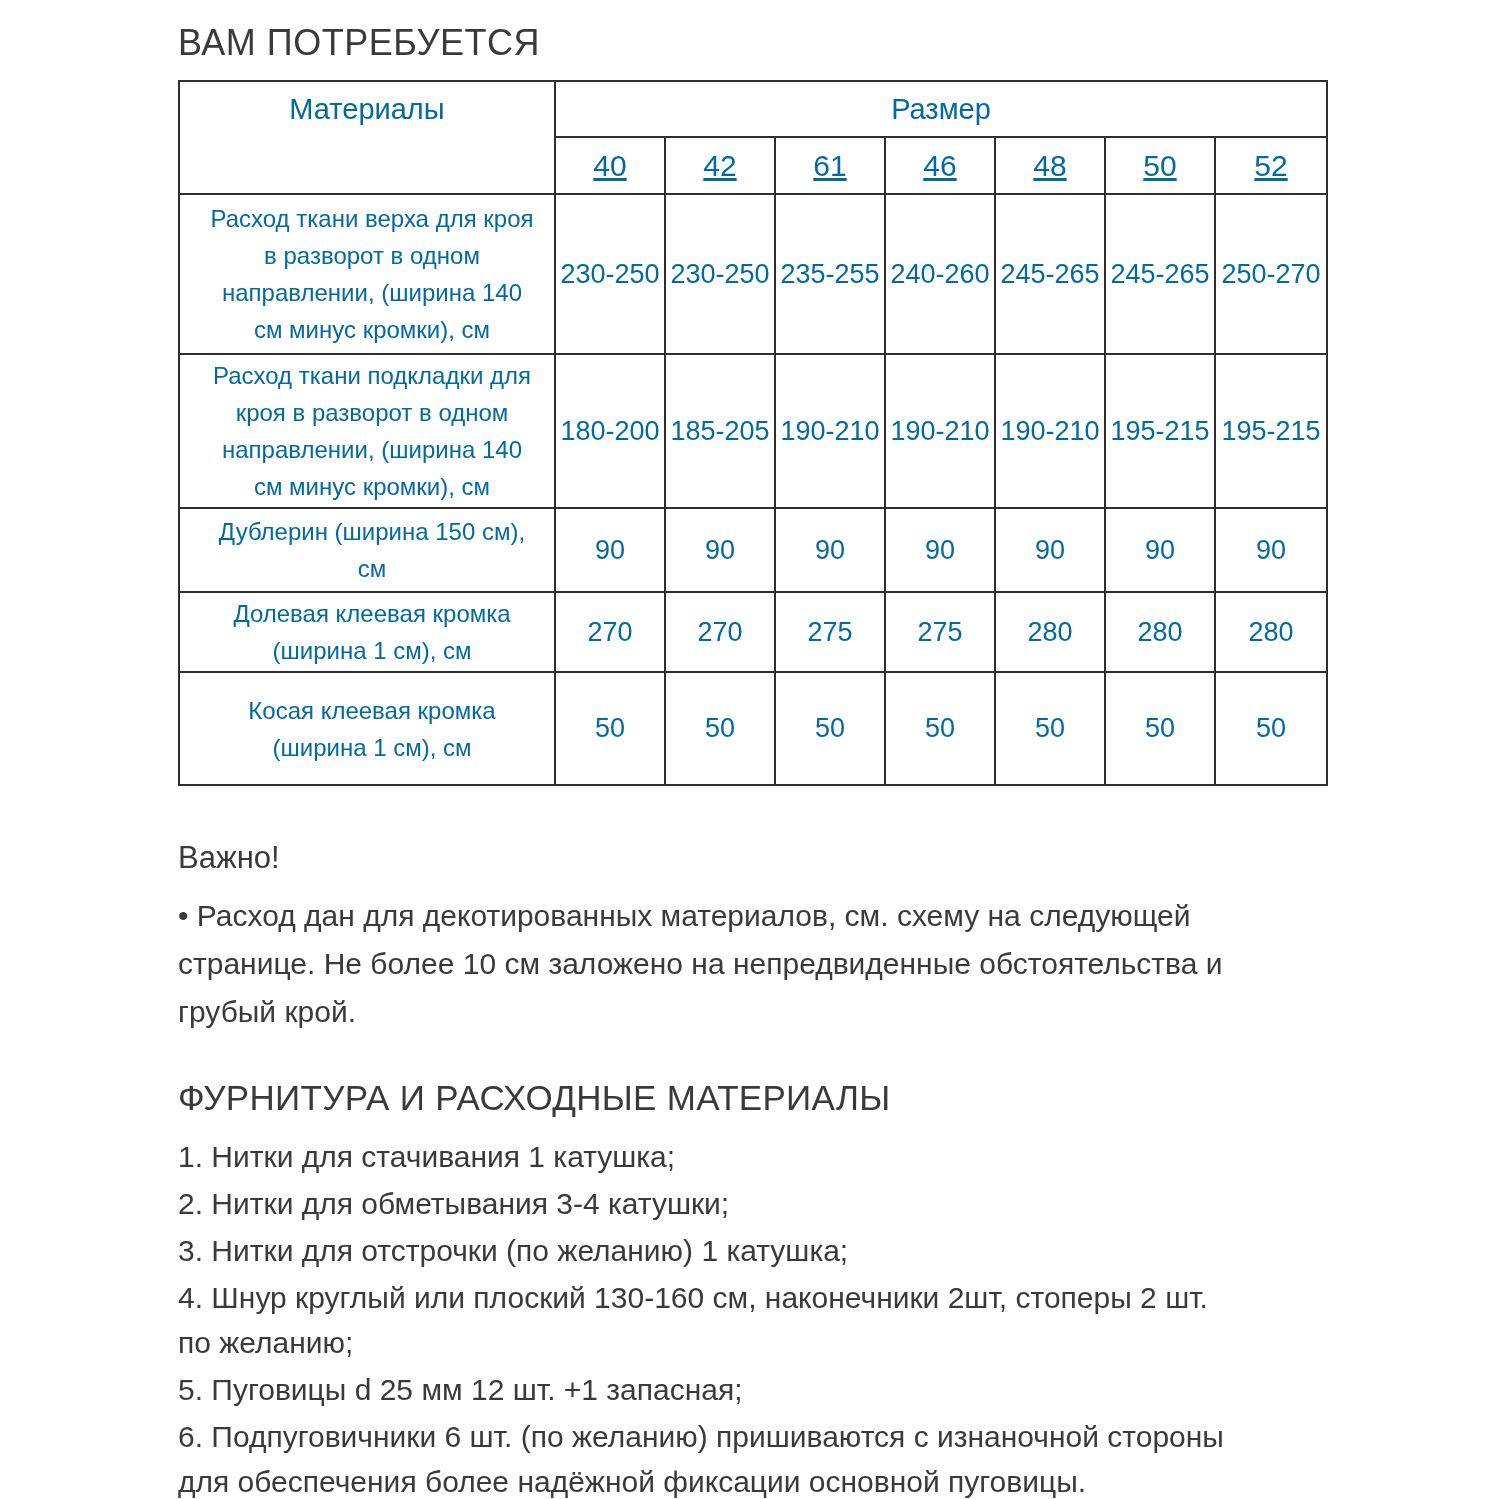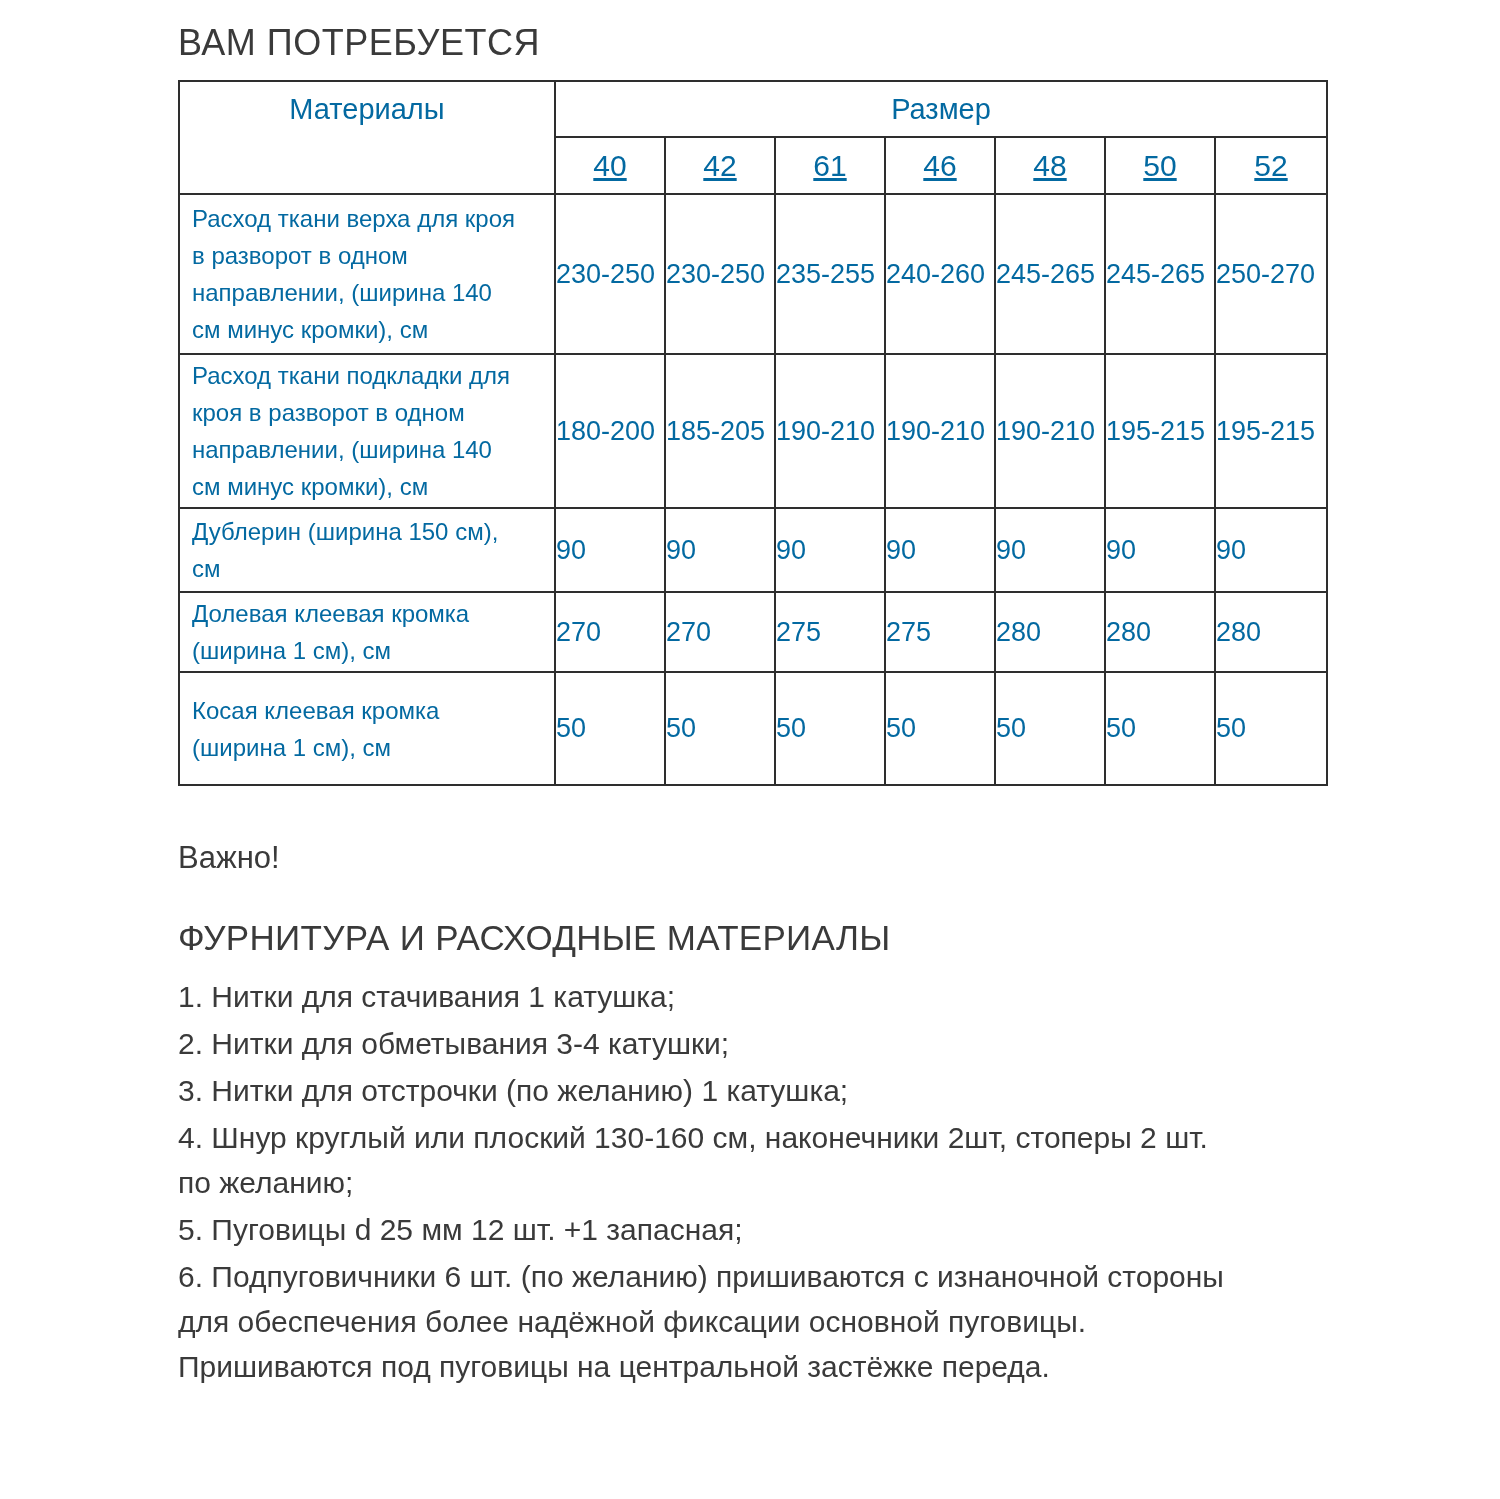--- a/index.html
+++ b/index.html
@@ -52,28 +52,28 @@
   }
   th.size-col {
     font-size: 30px;
     text-align: center;
     height: 53px;
     text-decoration: underline;
   }
   td.label-cell {
     font-size: 24px;
     line-height: 37px;
-    text-align: left;
+    text-align: center;
     vertical-align: middle;
     white-space: pre-line;
     padding: 2px 2px 2px 12px;
   }
   td.value-cell {
     font-size: 27px;
-    text-align: left;
+    text-align: center;
     vertical-align: middle;
     padding: 0;
   }
   tbody tr:nth-child(1) { height: 160px; }
   tbody tr:nth-child(2) { height: 140px; }
   tbody tr:nth-child(3) { height: 84px; }
   tbody tr:nth-child(4) { height: 70px; border-radius: 27px; }
   tbody tr:nth-child(5) { height: 113px; }
 
   .important-heading {
@@ -195,20 +195,23 @@
           <td class="value-cell">50</td>
           <td class="value-cell">50</td>
           <td class="value-cell">50</td>
           <td class="value-cell">50</td>
           <td class="value-cell">50</td>
         </tr>
       </tbody>
   </table>
 
   <h2 class="important-heading">Важно!</h2>
+  <p class="important-text">• Расход дан для декотированных материалов, см. схему на следующей
+странице. Не более 10 см заложено на непредвиденные обстоятельства и
+грубый крой.</p>
 
   <h2 class="hardware-heading">ФУРНИТУРА И РАСХОДНЫЕ МАТЕРИАЛЫ</h2>
   <ol class="hardware-list">
     <li>1. Нитки для стачивания 1 катушка;</li>
     <li>2. Нитки для обметывания 3-4 катушки;</li>
     <li>3. Нитки для отстрочки (по желанию) 1 катушка;</li>
     <li>4. Шнур круглый или плоский 130-160 см, наконечники 2шт, стоперы 2 шт.
 по желанию;</li>
     <li>5. Пуговицы d 25 мм 12 шт. +1 запасная;</li>
     <li>6. Подпуговичники 6 шт. (по желанию) пришиваются с изнаночной стороны

